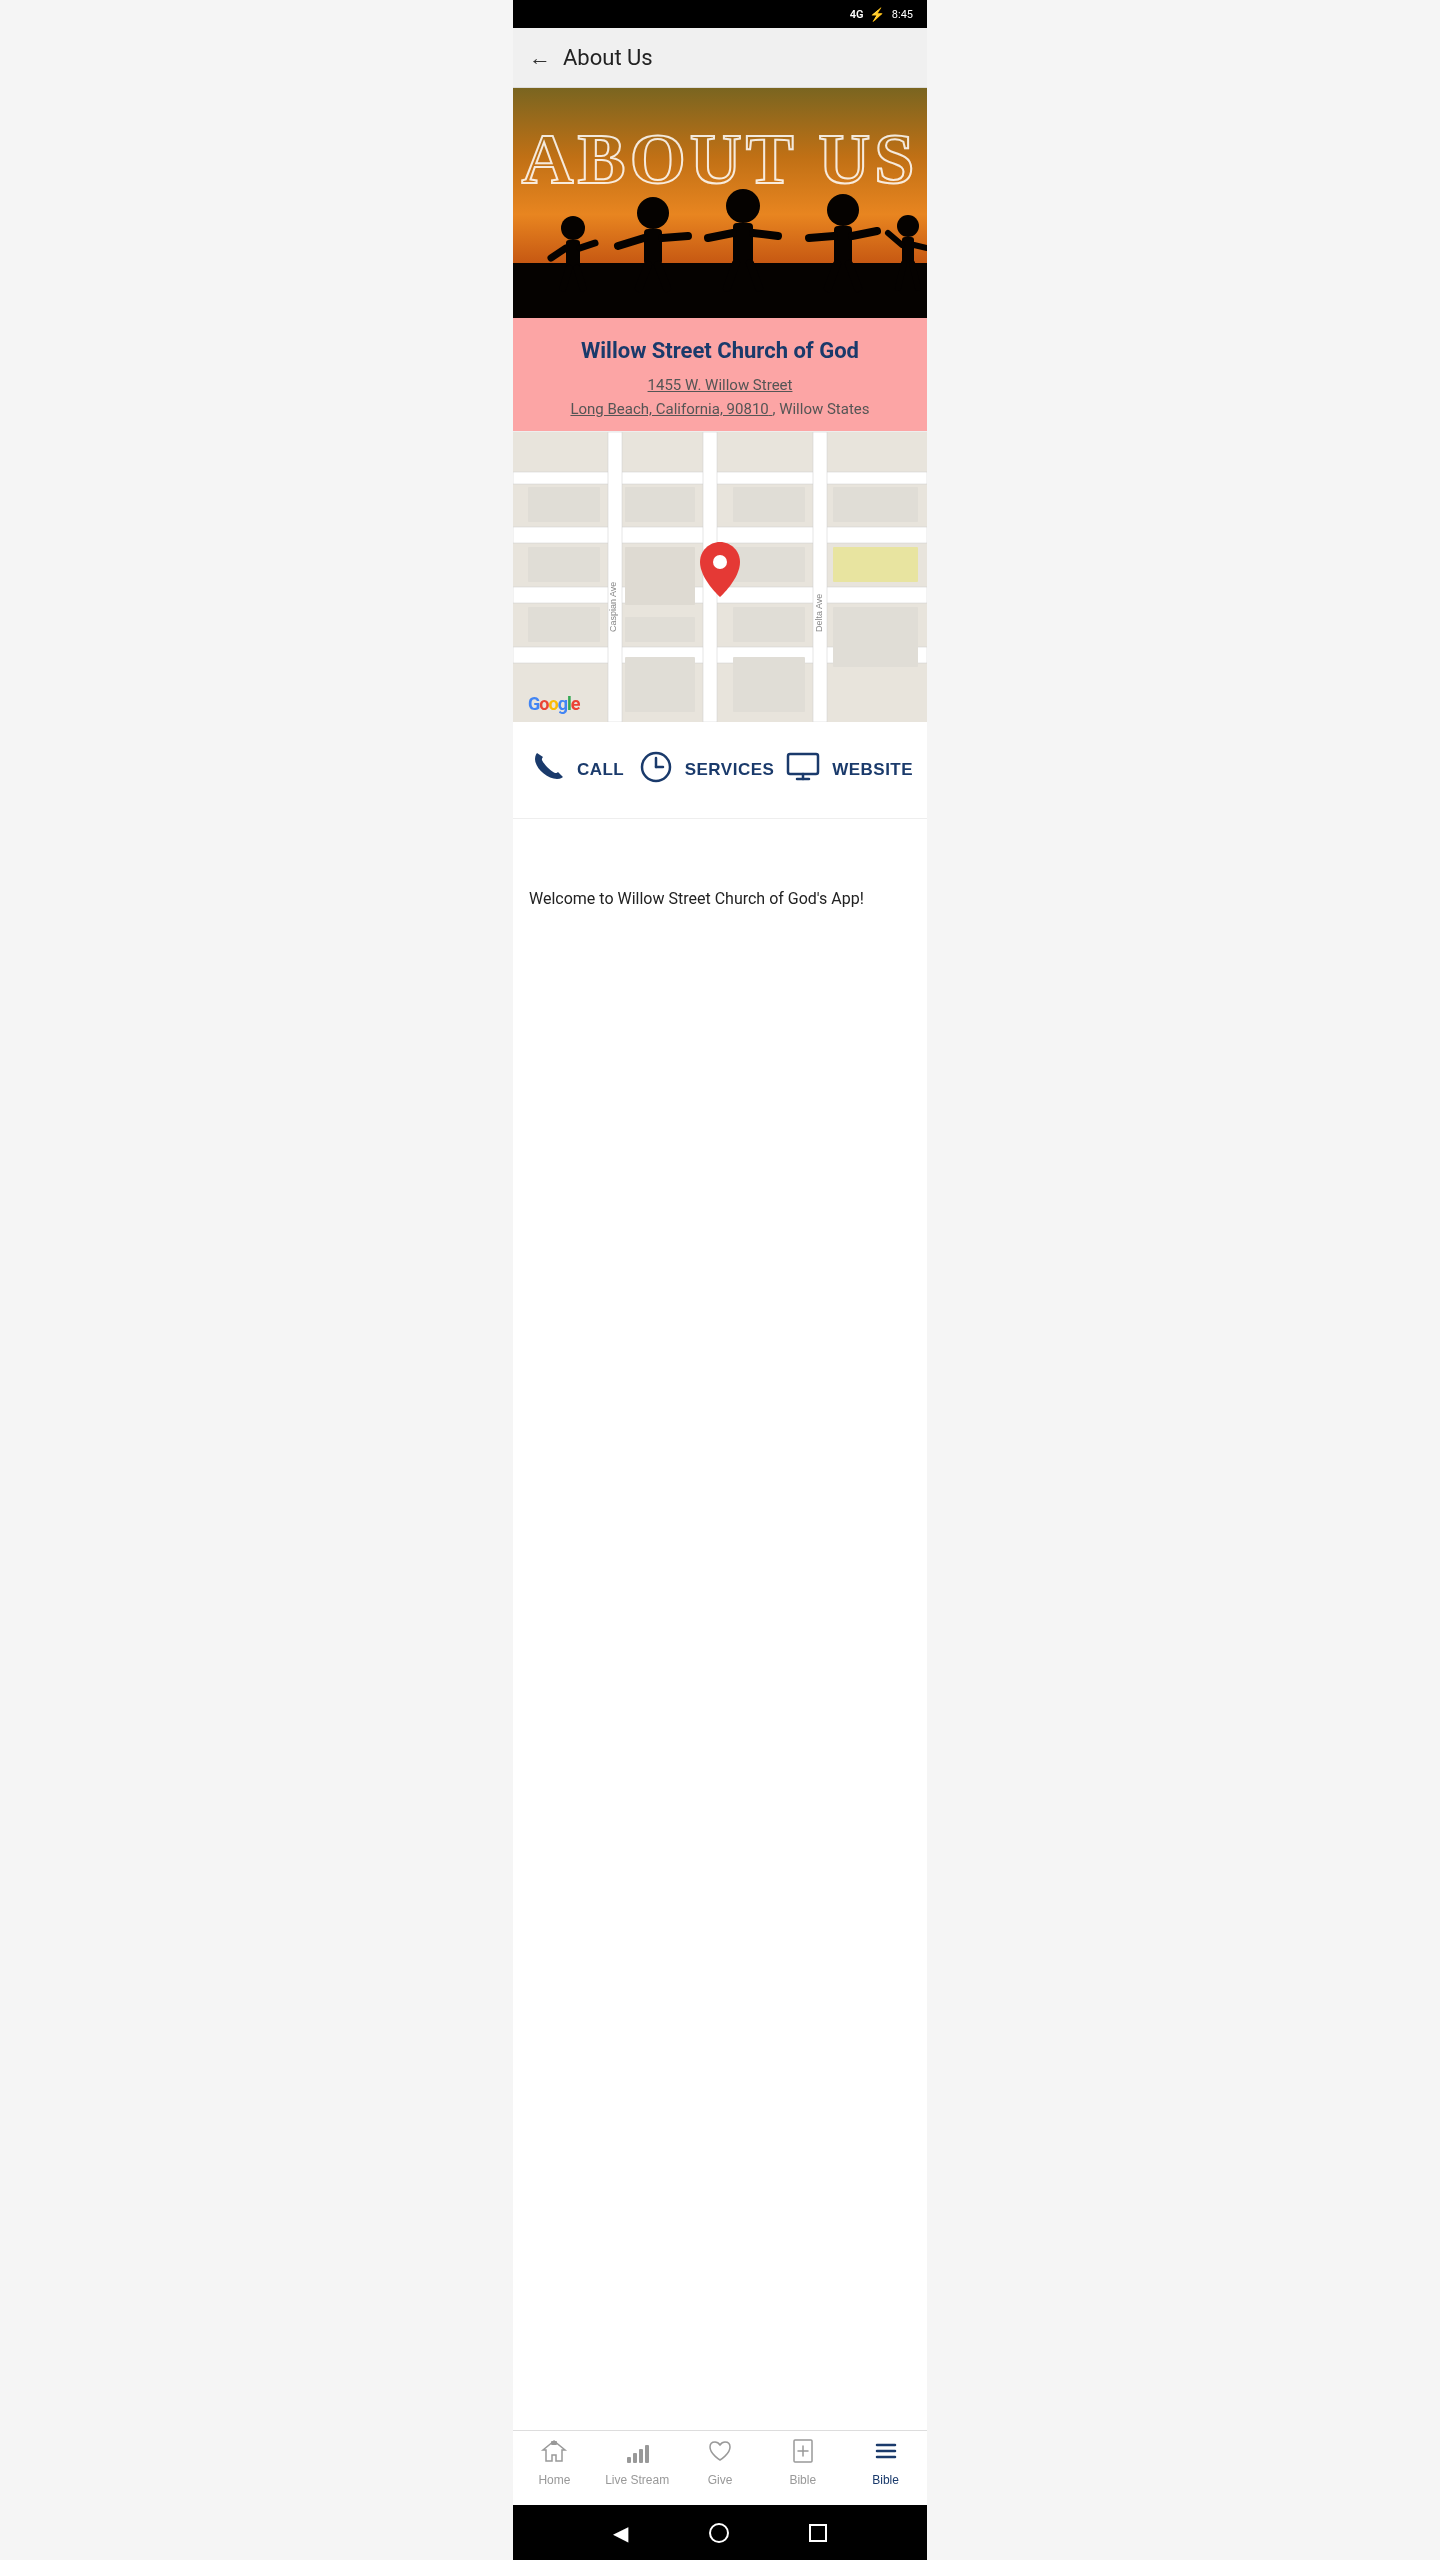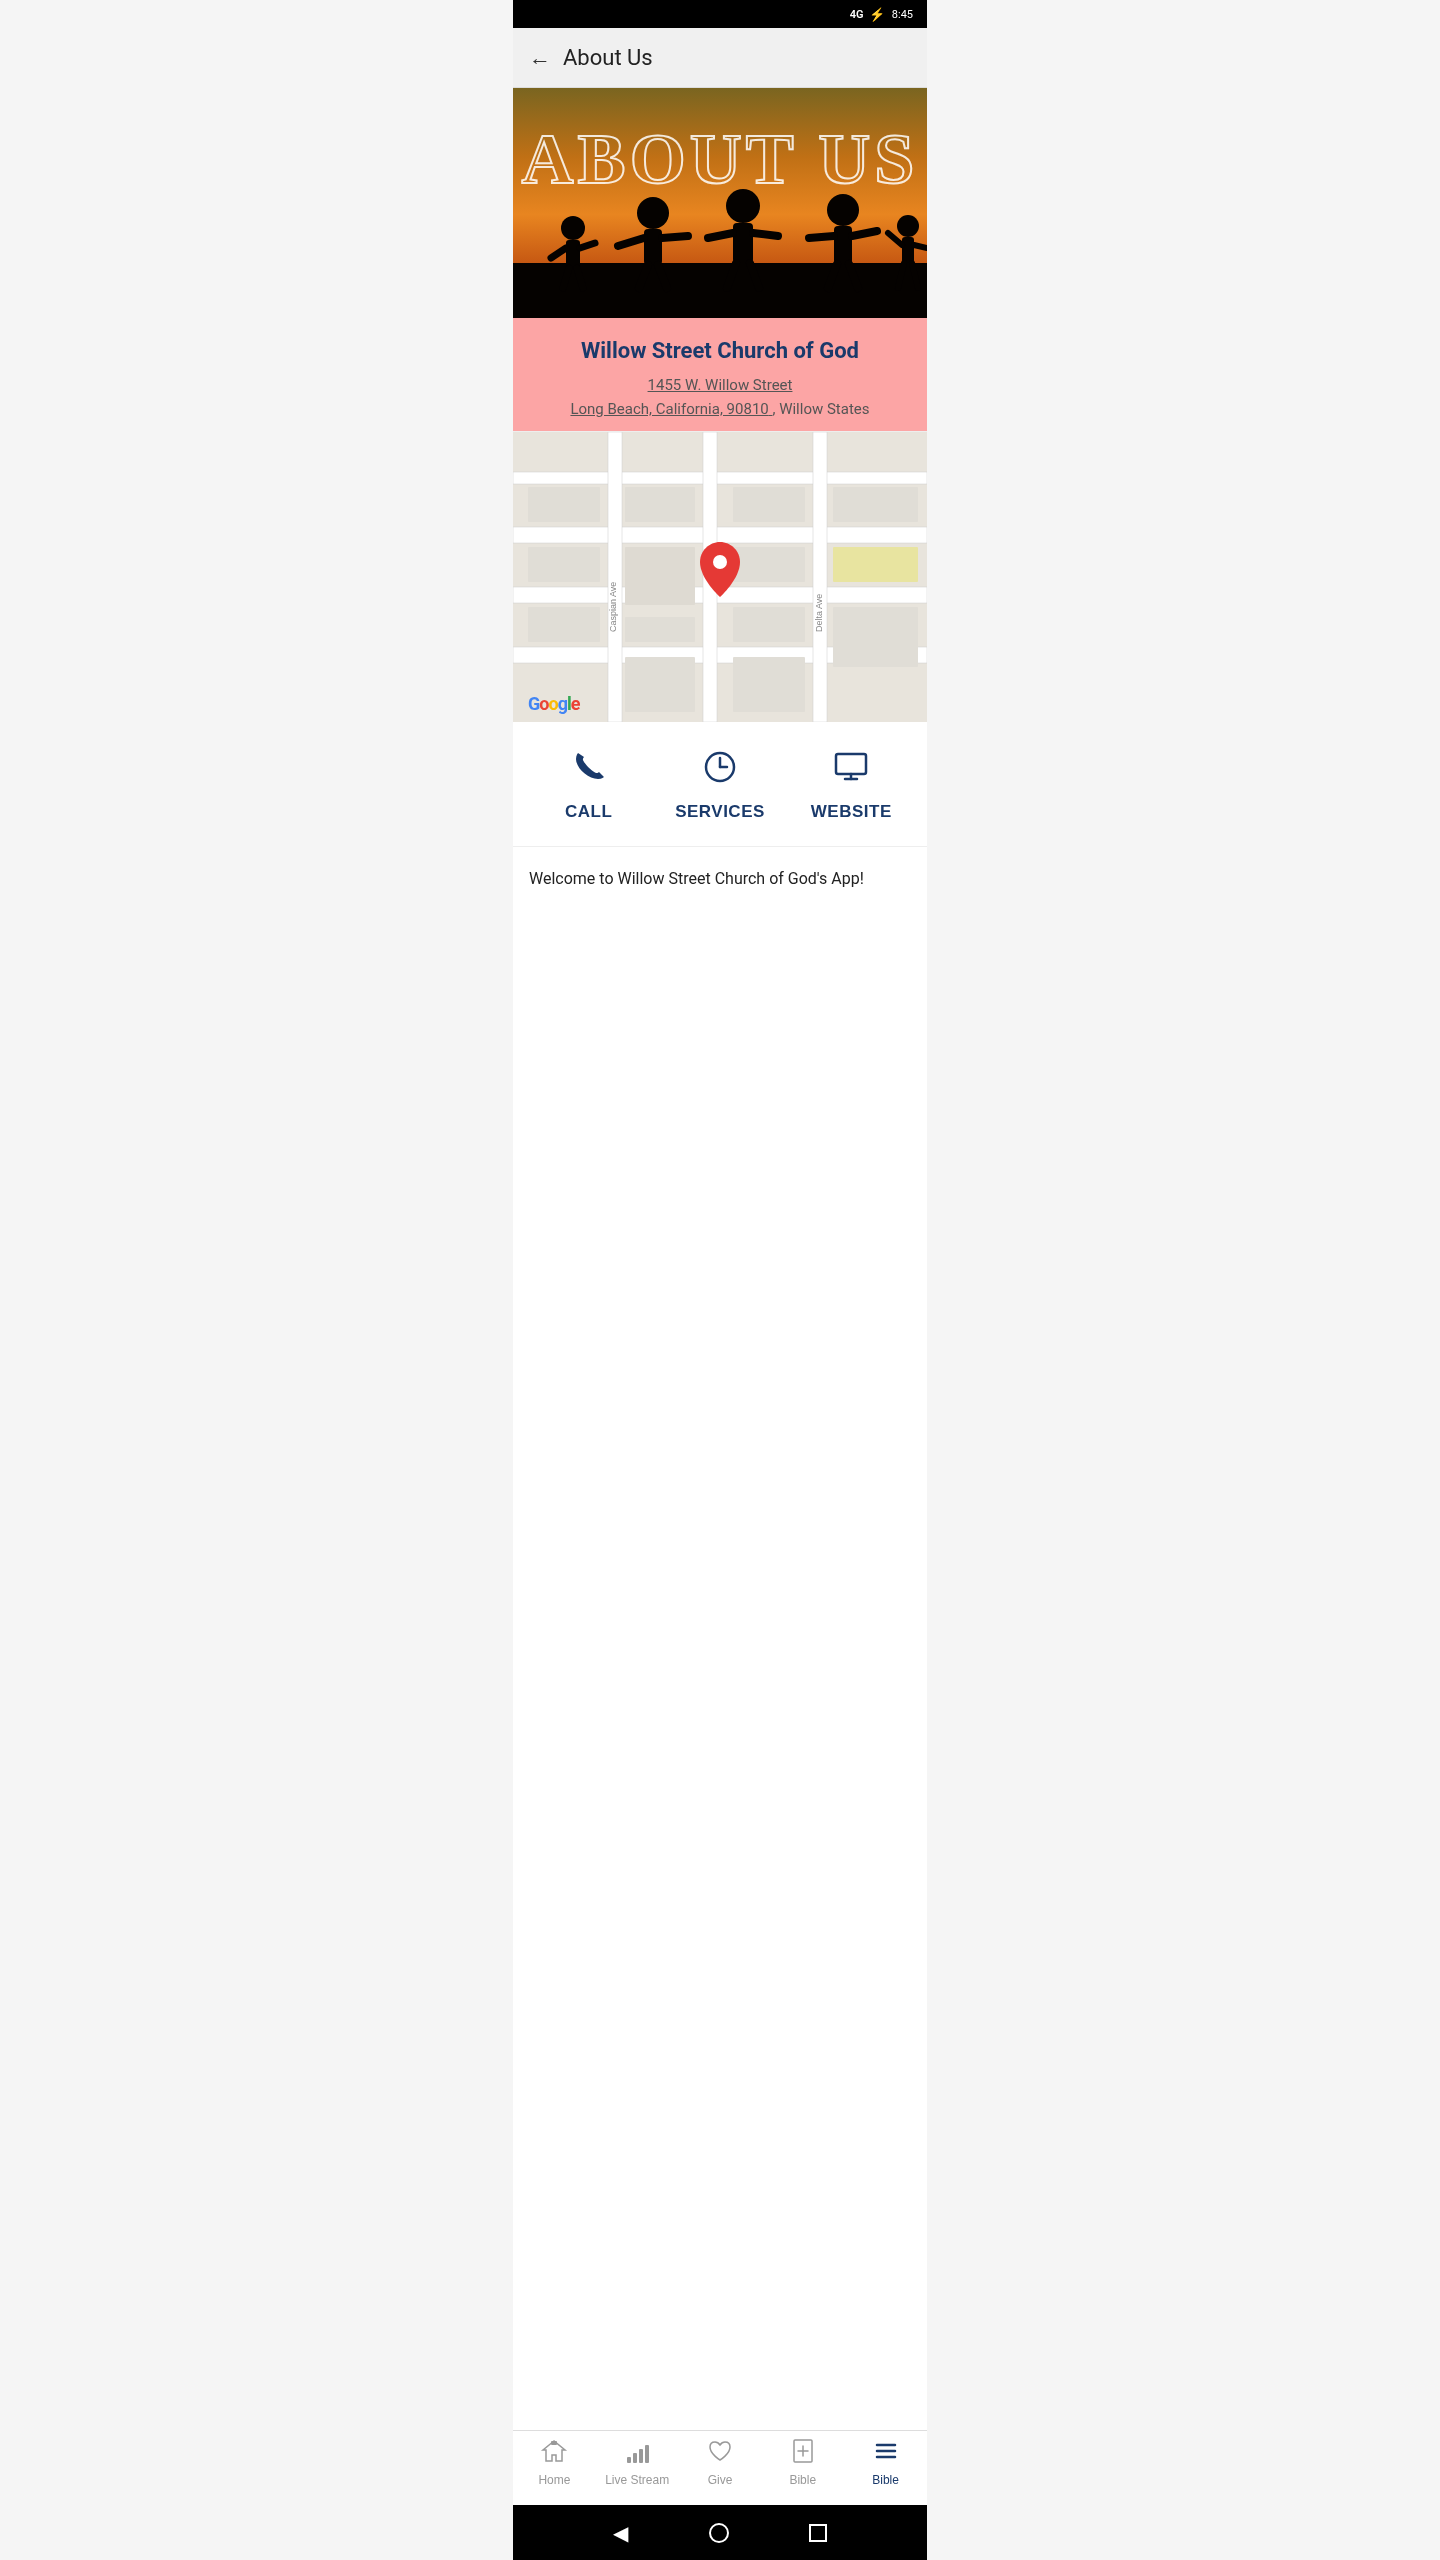--- a/index.html
+++ b/index.html
@@ -131,21 +131,21 @@
     
     .action-buttons {
       background: #fff;
       display: flex;
       justify-content: space-around;
       padding: 24px 10px;
       border-bottom: 1px solid #eee;
     }
     .action-btn {
       display: flex;
-      flex-direction: column;
+      flex-direction: row;
       align-items: center;
       gap: 8px;
       cursor: pointer;
       border: none;
       background: none;
       min-width: 100px;
     }
     .action-btn .icon-wrap {
       font-size: 36px;
       color: #1a3a6b;
@@ -162,20 +162,21 @@
     
     .welcome-section {
       background: #fff;
       padding: 20px 16px;
       flex: 1;
     }
     .welcome-text {
       font-size: 16px;
       color: #222;
       line-height: 1.5;
+      margin-top: 48px;
     }
 
     
     .bottom-nav {
       background: #fff;
       border-top: 1px solid #ddd;
       display: flex;
       justify-content: space-around;
       align-items: center;
       padding: 10px 0 22px;

